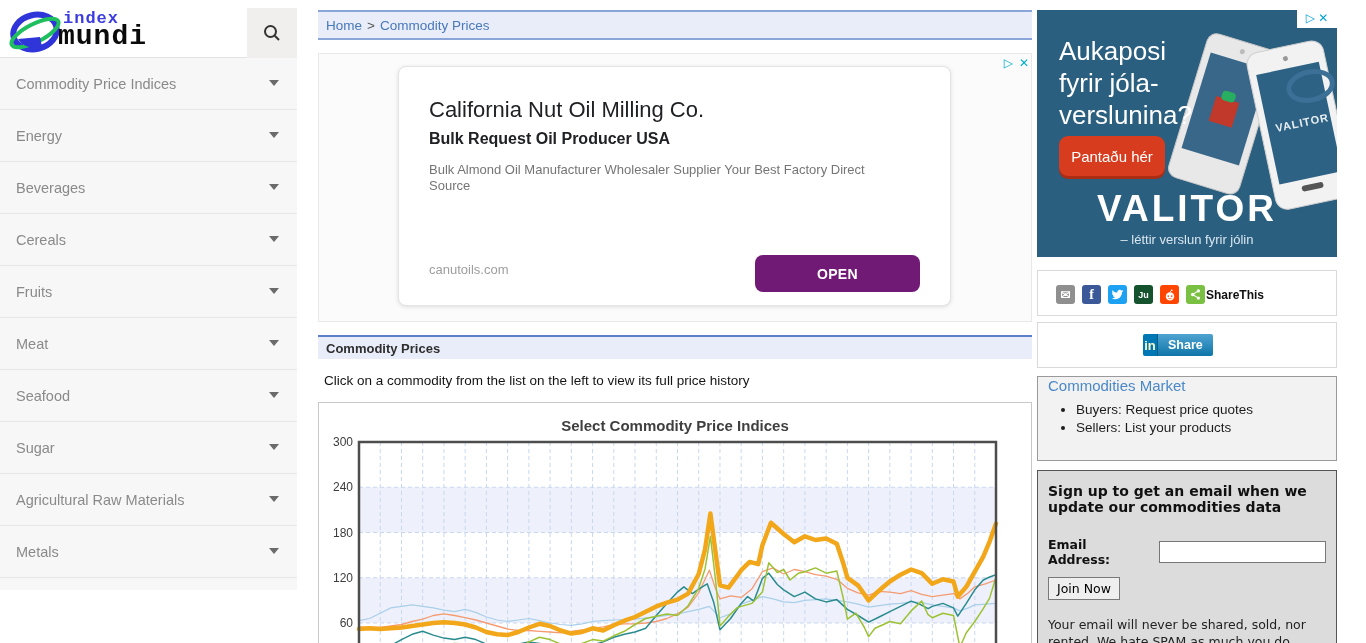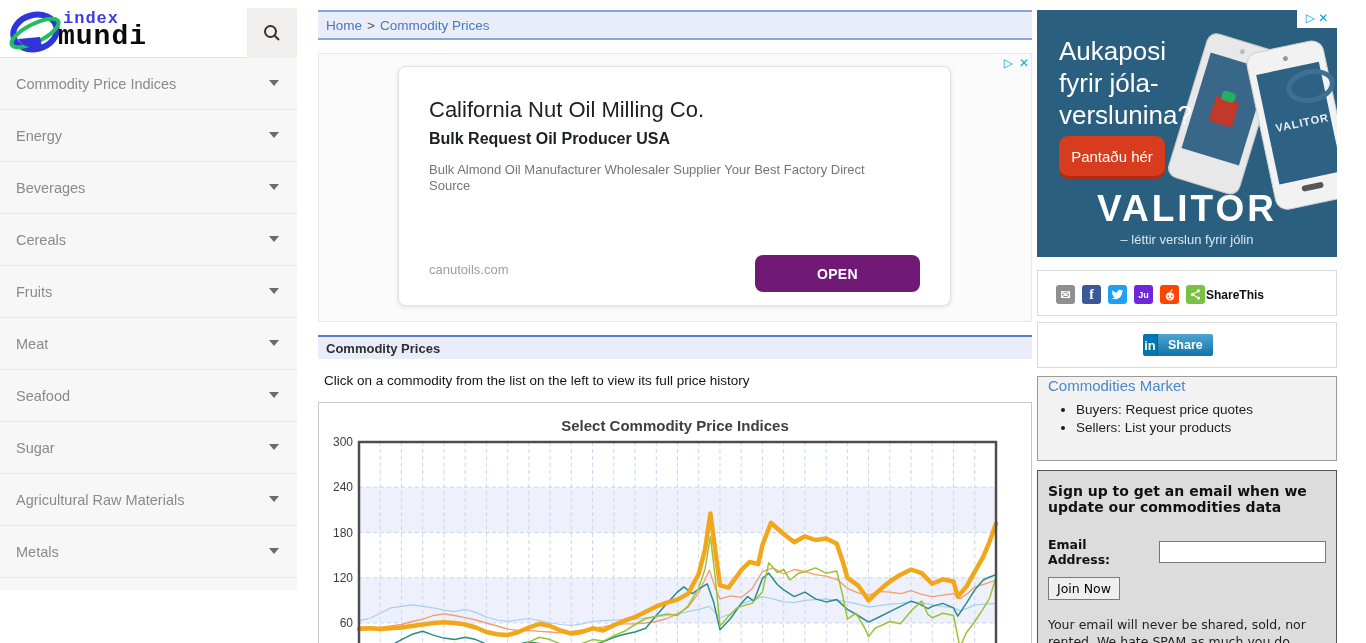--- a/index.html
+++ b/index.html
@@ -297,21 +297,21 @@
             <span style="font-size:12px">✉</span>
           </div>
           <div class="sicon" style="left: 44px; background: rgb(59, 89, 152);">
             <span style="font-family:Liberation Serif,serif;font-size:14px">f</span>
           </div>
           <div class="sicon" style="left: 70px; background: rgb(29, 161, 242);">
             <svg width="13" height="13" viewBox="0 0 20 20">
               <path fill="#fff" d="M19 4.3c-.7.3-1.4.5-2.1.6.8-.5 1.3-1.2 1.6-2-.7.4-1.5.7-2.3.9C15.5 3 14.5 2.5 13.4 2.5c-2 0-3.7 1.7-3.7 3.7 0 .3 0 .6.1.9C6.7 6.9 4 5.5 2.2 3.3c-.3.6-.5 1.2-.5 1.9 0 1.3.7 2.4 1.6 3.1-.6 0-1.2-.2-1.7-.5v.1c0 1.8 1.3 3.3 3 3.6-.3.1-.6.1-1 .1-.2 0-.5 0-.7-.1.5 1.5 1.8 2.5 3.4 2.6-1.2 1-2.8 1.6-4.5 1.6H1c1.6 1 3.5 1.6 5.6 1.6 6.7 0 10.3-5.5 10.3-10.3v-.5c.7-.5 1.3-1.1 1.8-1.9z"></path>
             </svg>
           </div>
-          <div class="sicon" style="left: 96px; background: #6d28d9;">
+          <div class="sicon" style="left: 96px; background: #14532d;">
             <span style="font-size:9px">Ju</span>
           </div>
           <div class="sicon" style="left: 122px; background: rgb(255, 69, 0);">
             <svg width="14" height="14" viewBox="0 0 20 20">
               <circle cx="10" cy="12" r="6" fill="#fff"></circle>
               <circle cx="7.5" cy="11.5" r="1.2" fill="#ff4500"></circle>
               <circle cx="12.5" cy="11.5" r="1.2" fill="#ff4500"></circle>
               <path d="M7.5 14.5c1.5 1.2 3.5 1.2 5 0" stroke="#ff4500" fill="none"></path>
               <line x1="10" y1="6" x2="12" y2="3.5" stroke="#fff" stroke-width="1.2"></line>
               <circle cx="12.5" cy="3.2" r="1.2" fill="#fff"></circle>

